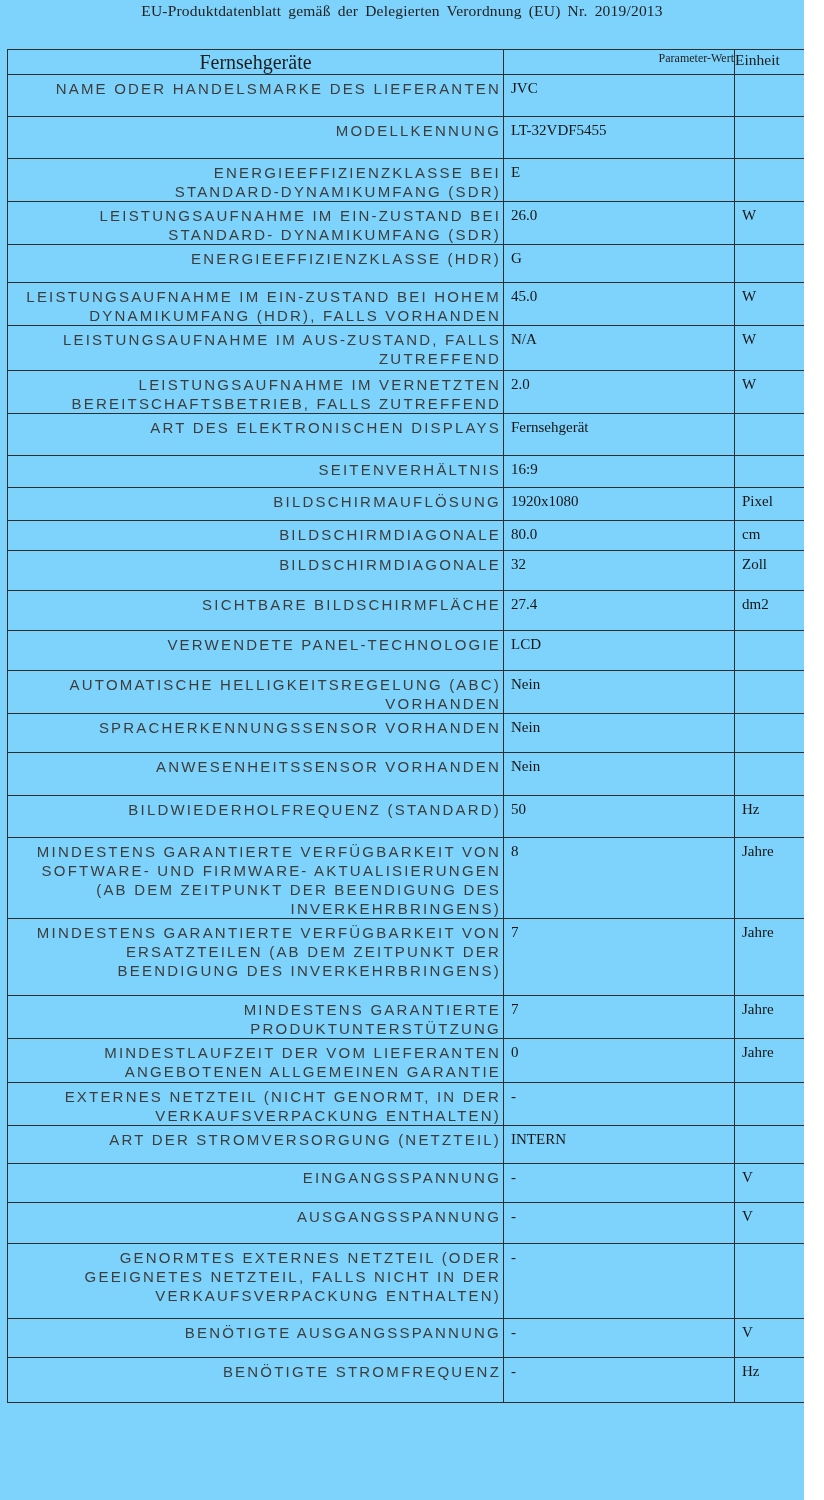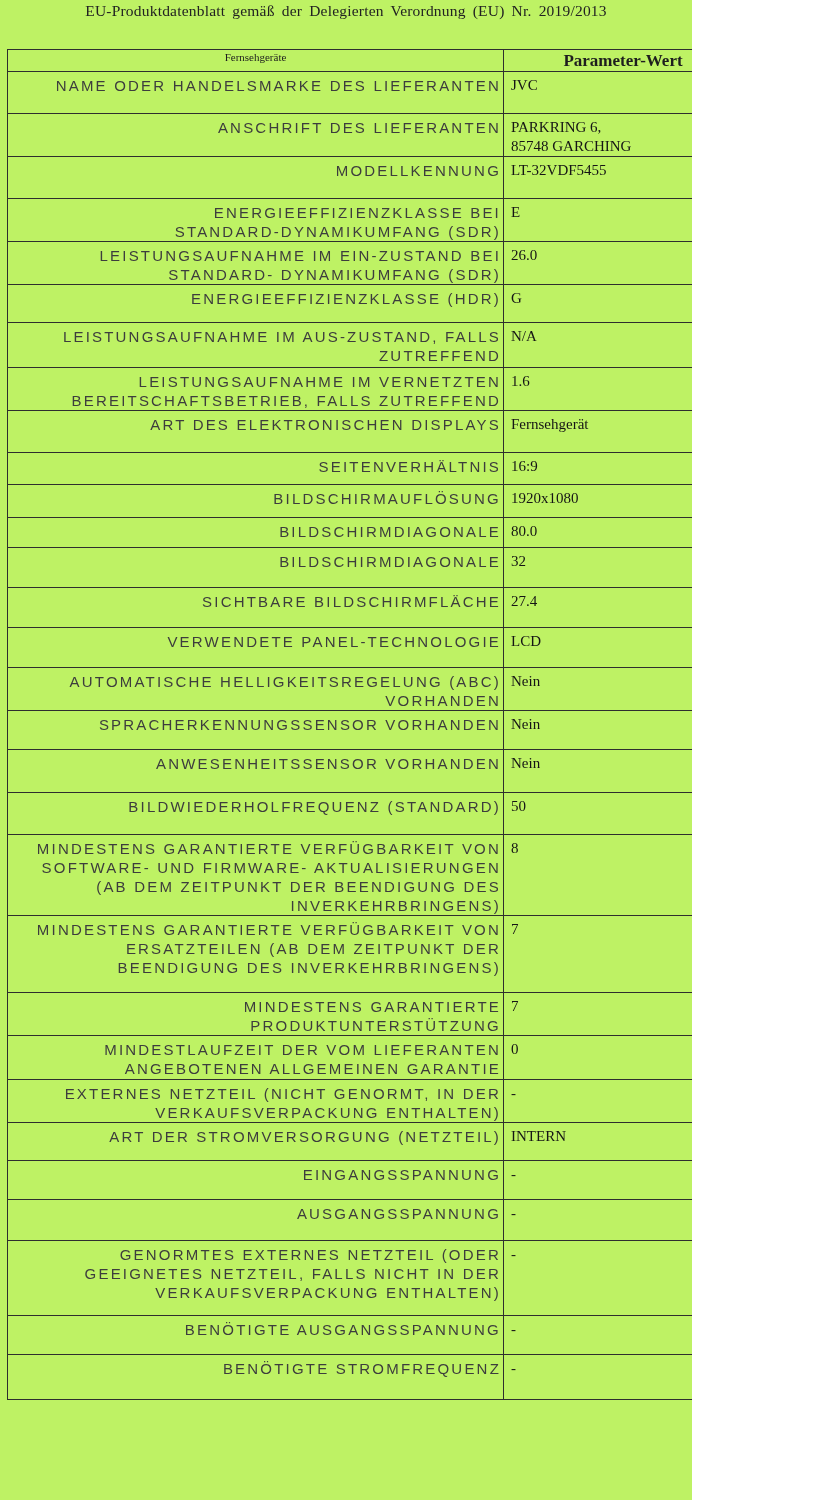--- a/index.html
+++ b/index.html
@@ -3,23 +3,23 @@
 <meta charset="utf-8">
 <style>
   html, body {
     margin: 0;
     padding: 0;
     background: #ffffff;
     width: 824px;
   }
   .page {
     position: relative;
-    width: 692px;
+    width: 804px;
     height: 1500px;
-    background: #bef264;
+    background: #7dd3fc;
     font-family: "Liberation Serif", "DejaVu Serif", serif;
     color: #1c1c1c;
     overflow: hidden;
   }
   .doc-title {
     margin-top: 2px;
     text-align: center;
     font-size: 15.5px;
     line-height: 18px;
     color: #222222;
@@ -37,29 +37,29 @@
   table.spec col.c2 { width: 231px; }
   table.spec col.c3 { width: 84px; }
   table.spec td, table.spec th {
     border: 1px solid #2e2e2e;
     vertical-align: top;
     overflow: visible;
   }
   th.h-product {
     font-weight: normal;
     text-align: center;
-    font-size: 11px;
+    font-size: 20px;
     padding: 1px 0 0 0;
     color: #1e1e1e;
     margin-top: 33px;
   }
   th.h-value {
-    font-weight: bold;
-    text-align: center;
-    font-size: 17px;
+    font-weight: normal;
+    text-align: right;
+    font-size: 12px;
     padding: 1px 0 0 8px;
     color: #1e1e1e;
   }
   th.h-unit {
     font-weight: normal;
     text-align: left;
     font-size: 15.5px;
     padding: 1px 0 0 0;
     color: #1e1e1e;
   }
@@ -105,26 +105,20 @@
         <tr style="height:21px">
       <th class="h-product">Fernsehgeräte</th>
       <th class="h-value">Parameter-Wert</th>
       <th class="h-unit">Einheit</th>
     </tr>
     <tr style="height:42px">
           <td class="lbl">NAME ODER HANDELSMARKE DES LIEFERANTEN</td>
           <td class="val">JVC</td>
           <td class="unit"></td>
         </tr>
-    <tr style="height:40px">
-          <td class="lbl">ANSCHRIFT DES LIEFERANTEN</td>
-          <td class="val">PARKRING 6,
-85748 GARCHING</td>
-          <td class="unit"></td>
-        </tr>
     <tr style="height:42px">
           <td class="lbl">MODELLKENNUNG</td>
           <td class="val">LT-32VDF5455</td>
           <td class="unit"></td>
         </tr>
     <tr style="height:41px">
           <td class="lbl">ENERGIEEFFIZIENZKLASSE BEI
 STANDARD-DYNAMIKUMFANG (SDR)</td>
           <td class="val">E</td>
           <td class="unit"></td>
@@ -133,30 +127,36 @@
           <td class="lbl">LEISTUNGSAUFNAHME IM EIN-ZUSTAND BEI
 STANDARD- DYNAMIKUMFANG (SDR)</td>
           <td class="val">26.0</td>
           <td class="unit">W</td>
         </tr>
     <tr style="height:38px">
           <td class="lbl">ENERGIEEFFIZIENZKLASSE (HDR)</td>
           <td class="val">G</td>
           <td class="unit"></td>
         </tr>
+    <tr style="height:40px">
+          <td class="lbl">LEISTUNGSAUFNAHME IM EIN-ZUSTAND BEI HOHEM
+DYNAMIKUMFANG (HDR), FALLS VORHANDEN</td>
+          <td class="val">45.0</td>
+          <td class="unit">W</td>
+        </tr>
     <tr style="height:45px">
           <td class="lbl">LEISTUNGSAUFNAHME IM AUS-ZUSTAND, FALLS
 ZUTREFFEND</td>
           <td class="val">N/A</td>
           <td class="unit">W</td>
         </tr>
     <tr style="height:40px">
           <td class="lbl">LEISTUNGSAUFNAHME IM VERNETZTEN
 BEREITSCHAFTSBETRIEB, FALLS ZUTREFFEND</td>
-          <td class="val">1.6</td>
+          <td class="val">2.0</td>
           <td class="unit">W</td>
         </tr>
     <tr style="height:42px">
           <td class="lbl">ART DES ELEKTRONISCHEN DISPLAYS</td>
           <td class="val">Fernsehgerät</td>
           <td class="unit"></td>
         </tr>
     <tr style="height:32px">
           <td class="lbl">SEITENVERHÄLTNIS</td>
           <td class="val">16:9</td>

